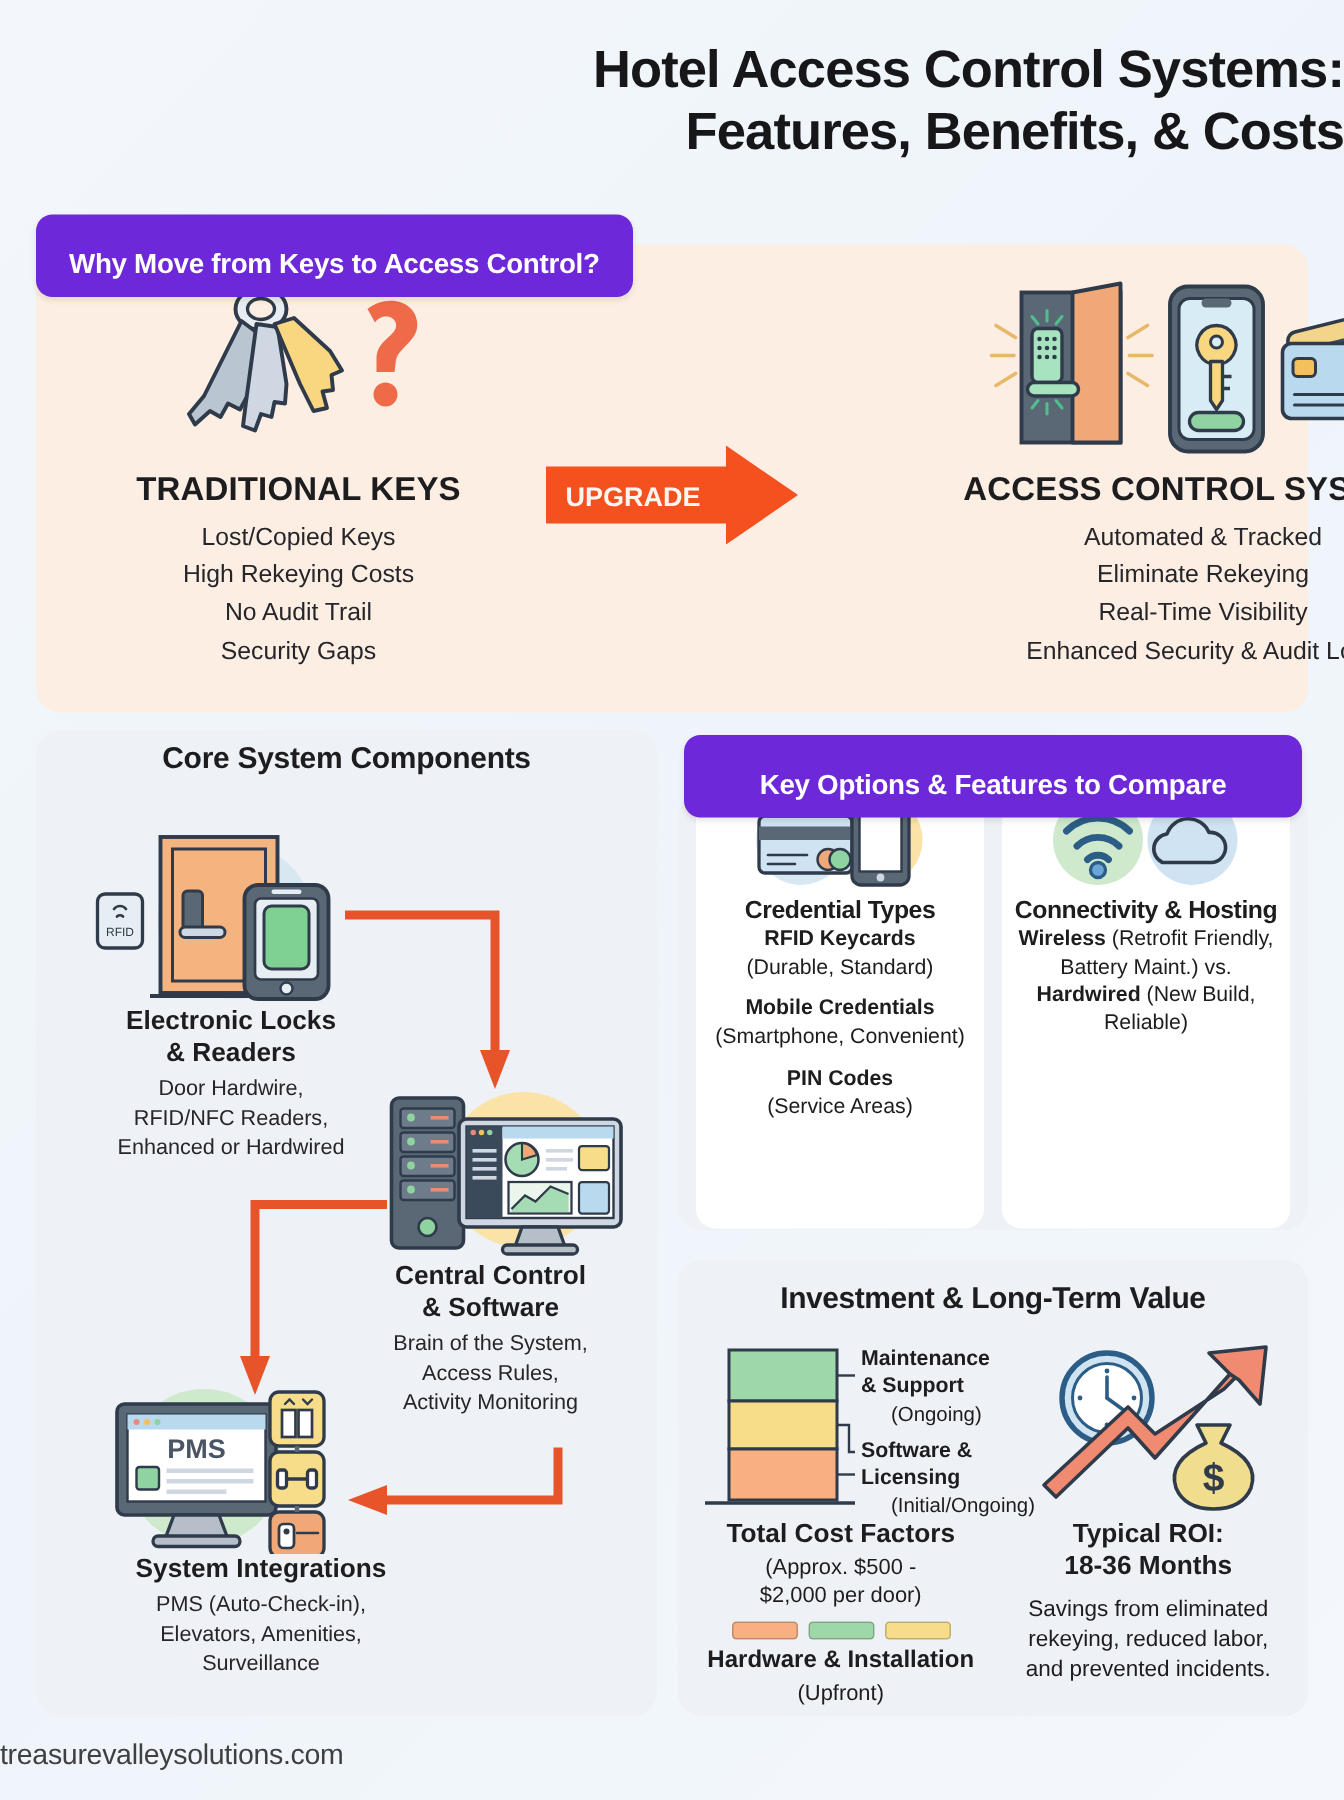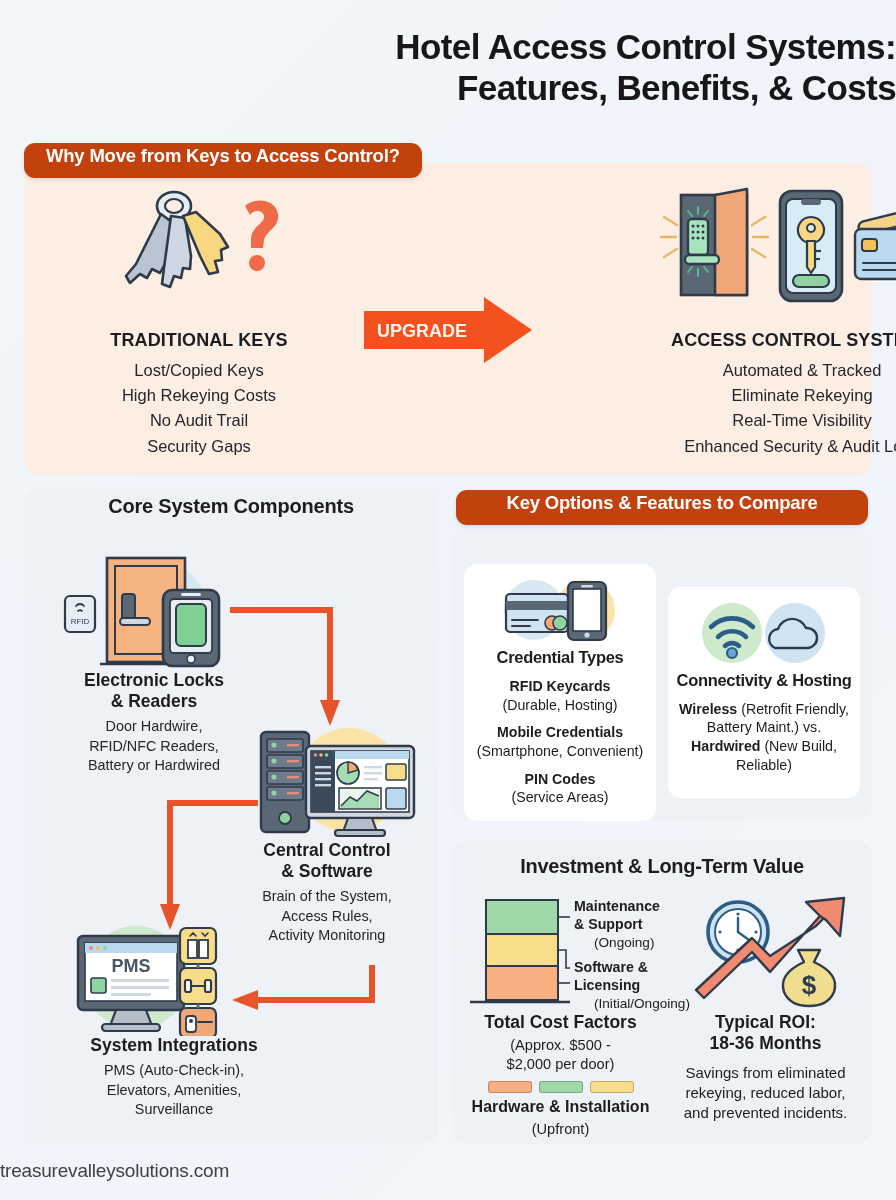--- a/index.html
+++ b/index.html
@@ -21,25 +21,25 @@
     font-weight: bold;
     line-height: 1.18;
     letter-spacing: -0.6px;
     color: #17171a;
   }
   .title .l2 { display: block; }
 
   
   .badge {
     display: inline-block;
-    background: #c2410c;
+    background: #6d28d9;
     color: #fff;
     font-size: 18.5px;
     font-weight: bold;
-    padding: 2px 22px 11px 22px;
+    padding: 22px 22px 11px 22px;
     border-radius: 11px;
     letter-spacing: -0.2px;
     white-space: nowrap;
     box-shadow: 0 2px 4px rgba(0,0,0,0.10);
   }
 
   
   .panel-why {
     position: absolute;
     left: 24px; top: 163px;
@@ -62,21 +62,21 @@
   }
   .why-col {
     flex: 0 0 auto;
     text-align: center;
     padding-top: 24px;
   }
   .why-col.left  { width: 330px; margin-left: 10px; }
   .why-col.right { width: 400px; margin-left: 70px; }
   .why-art { height: 118px; display: flex; align-items: center; justify-content: center; gap: 8px; }
   .why-head {
-    font-size: 18px; font-weight: bold; margin-top: 25px; letter-spacing: 0.1px;
+    font-size: 22px; font-weight: bold; margin-top: 8px; letter-spacing: 0.1px;
   }
   .why-list { margin-top: 7px; font-size: 16.5px; line-height: 1.53; color: #25252a; }
 
   .upgrade-wrap {
     width: 180px;
     align-self: center;
     margin-top: 22px;
     display: flex;
     justify-content: center;
   }
@@ -105,36 +105,35 @@
   .panel-key {
     position: absolute;
     left: 452px; top: 530px;
     width: 420px; height: 290px;
     background: #eef1f5;
     border-radius: 16px;
   }
   .badge-key { position: absolute; left: 456px; top: 490px; z-index: 5; width: 412px; text-align:center;}
   .badge-key .badge { display:block; }
   .key-cards {
-    position: absolute; left: 452px; top: 540px;
+    position: absolute; left: 452px; top: 514px;
     width: 420px; height: 305px;
     display: flex; gap: 12px; padding: 0 12px;
     z-index: 4;
-    align-items: center;
   }
   .kcard {
     flex: 1 1 0;
     background: #fff;
     border-radius: 13px;
     padding: 12px 8px 14px 8px;
     text-align: center;
   }
   .kcard .icons { height: 68px; display: flex; align-items: center; justify-content: center; gap: 2px; }
   .kcard .kt { font-size: 16.5px; font-weight: bold; margin-top: 4px; letter-spacing: -0.3px; }
-  .kcard .kb { font-size: 14.2px; line-height: 1.32; margin-top: 10px; color: #1d1d1f; }
+  .kcard .kb { font-size: 14.2px; line-height: 1.32; color: #1d1d1f; }
   .kcard .kb b { font-weight: bold; }
 
   
   .panel-inv {
     position: absolute;
     left: 452px; top: 840px;
     width: 420px; height: 304px;
     background: #eef1f5;
     border-radius: 16px;
   }
@@ -337,21 +336,21 @@
   </svg>
 </div>
 <div class="node" id="node-locks">
   <div class="nm">
     <span>Electronic Locks</span><br>
     <span>&amp; Readers</span>
   </div>
   <div class="ds">
     <span>Door Hardwire,</span><br>
     <span>RFID/NFC Readers,</span><br>
-    <span>Battery or Hardwired</span>
+    <span>Enhanced or Hardwired</span>
   </div>
 </div>
 
 <div style="position:absolute;left:253px;top:722px;">
   <svg width="172" height="116" viewBox="0 0 172 116">
     <circle cx="96" cy="58" r="52" fill="#fbe3a8"></circle>
     <rect x="8" y="10" width="48" height="100" rx="5" fill="#5a6876" stroke="#2f3b4a" stroke-width="2.4"></rect>
     <g>
       <rect x="14" y="17" width="36" height="13" rx="2" fill="#6d7b8a" stroke="#2f3b4a" stroke-width="1.6"></rect>
       <rect x="14" y="33" width="36" height="13" rx="2" fill="#6d7b8a" stroke="#2f3b4a" stroke-width="1.6"></rect>
@@ -497,21 +496,21 @@
           <rect x="83" y="11" width="28" height="42" fill="#fff" stroke="#2f3b4a" stroke-width="1.6"></rect>
           <rect x="91" y="7" width="12" height="2.6" rx="1.3" fill="#cfd8e2"></rect>
           <circle cx="97" cy="57" r="2.6" fill="#cfd8e2"></circle>
         </g>
       </svg>
     </div>
     <div class="kt">Credential Types</div>
     <div class="kb">
       <div style="margin-bottom:9px">
         <b>RFID Keycards</b><br>
-        <span>(Durable, Hosting)</span>
+        <span>(Durable, Standard)</span>
       </div>
       <div style="margin-bottom:9px">
         <b>Mobile Credentials</b><br>
         <span>(Smartphone, Convenient)</span>
       </div>
       <div>
         <b>PIN Codes</b><br>
         <span>(Service Areas)</span>
       </div>
     </div>

